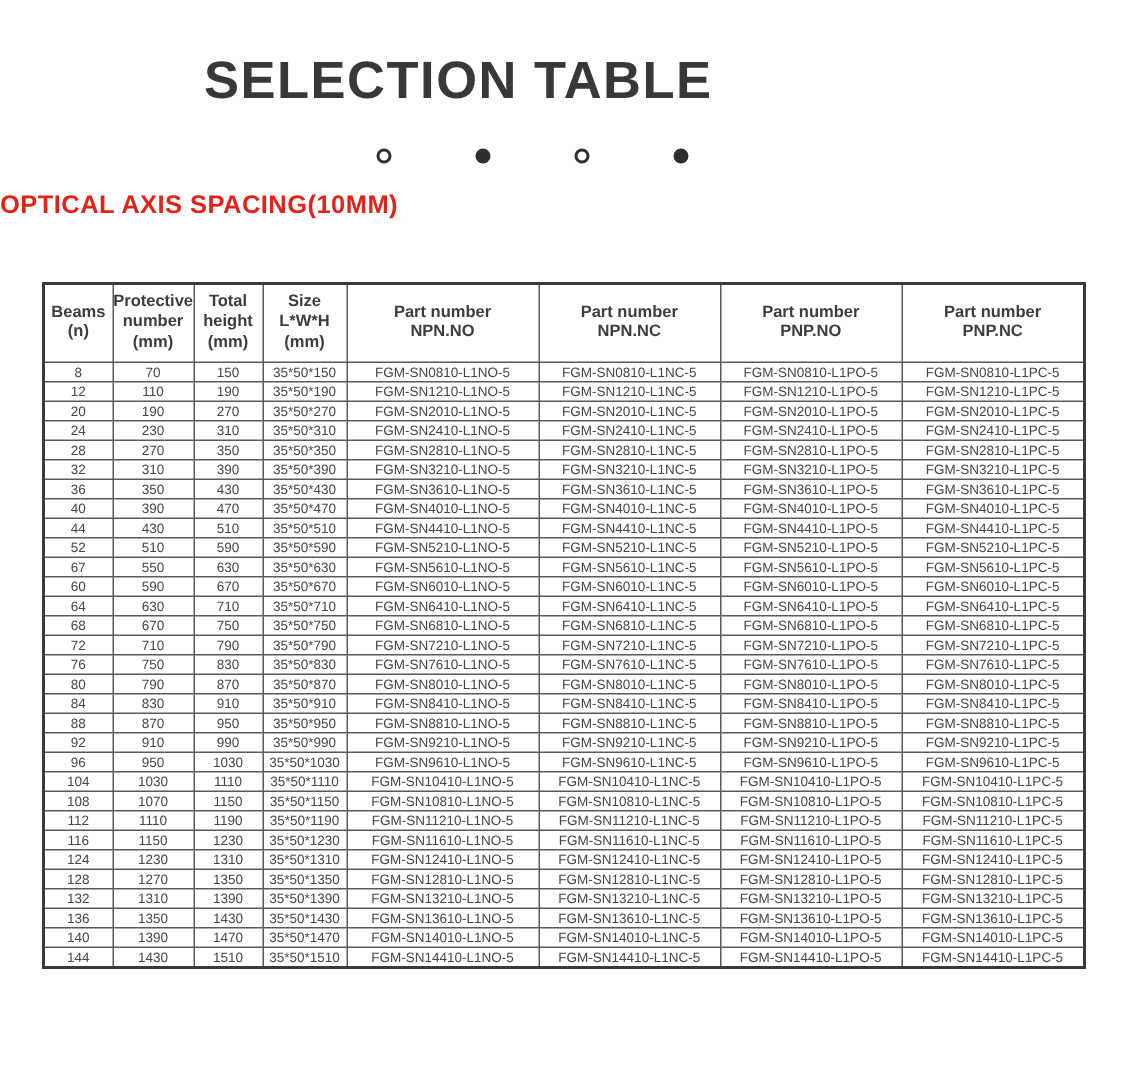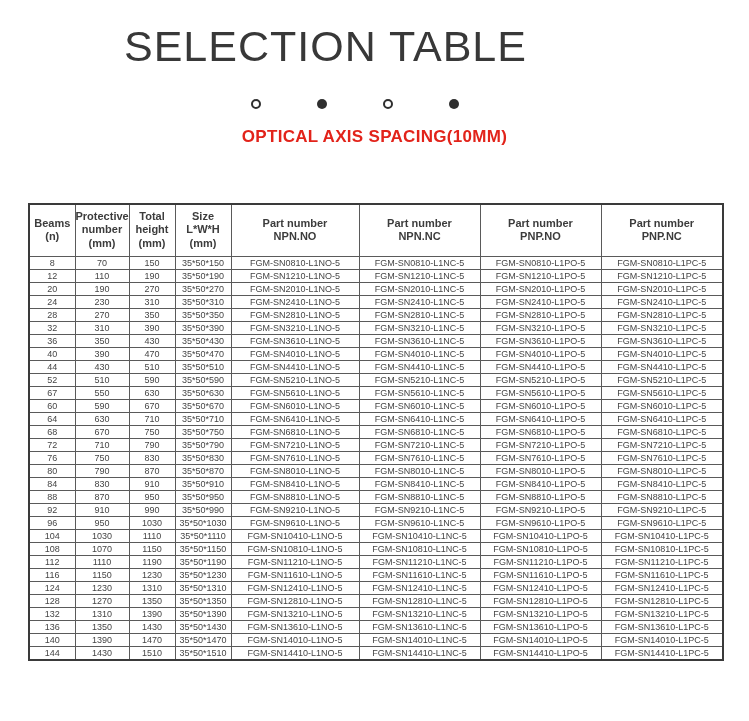--- a/index.html
+++ b/index.html
@@ -9,23 +9,23 @@
     width: 749px;
     height: 721px;
     background: #ffffff;
     font-family: "Liberation Sans", sans-serif;
     overflow: hidden;
   }
   .title {
     position: absolute;
     left: 124px;
     top: 22px;
-    margin: 0;
-    font-size: 43px;
-    font-weight: 400;
+    margin: 12px;
+    font-size: 35px;
+    font-weight: 700;
     letter-spacing: 1px;
     color: #383838;
     white-space: nowrap;
   }
   .dots {
     position: absolute;
     left: 251px;
     top: 99px;
     display: flex;
     gap: 56px;
@@ -37,30 +37,30 @@
     border-radius: 50%;
   }
   .dot.open   { border: 2px solid #2f2f2f; background: #ffffff; }
   .dot.filled { background: #2f2f2f; }
   .subtitle {
     position: absolute;
     left: 0;
     top: 127px;
     width: 749px;
     margin: 0;
-    text-align: center;
+    text-align: left;
     font-size: 17px;
     font-weight: 700;
     letter-spacing: 0.3px;
     color: #e2231a;
   }
   .table-wrap {
     position: absolute;
     left: 28px;
-    top: 203px;
+    top: 188px;
   }
   table.selection {
     border-collapse: collapse;
     table-layout: fixed;
     width: 694px;
     border: 2px solid #3a3a3a;
     background: #ffffff;
   }
   table.selection th,
   table.selection td {

